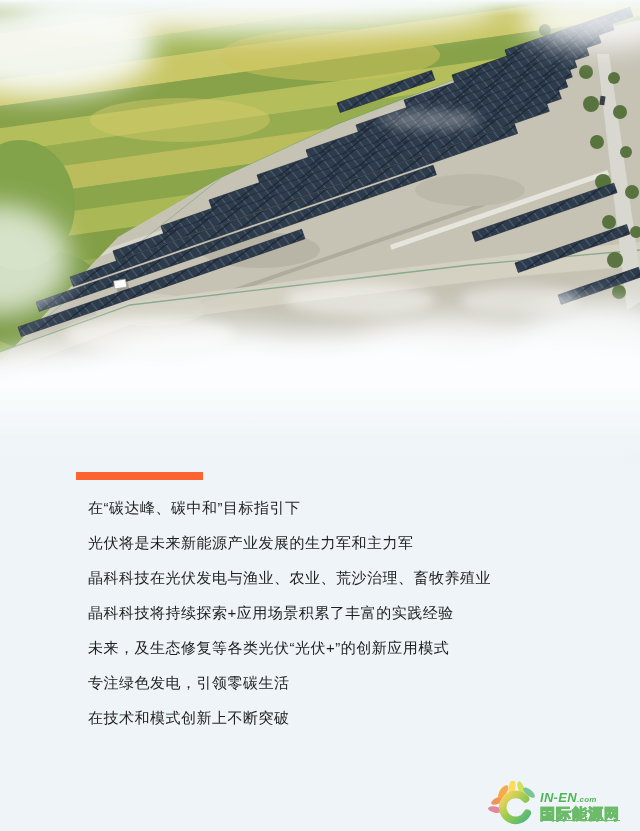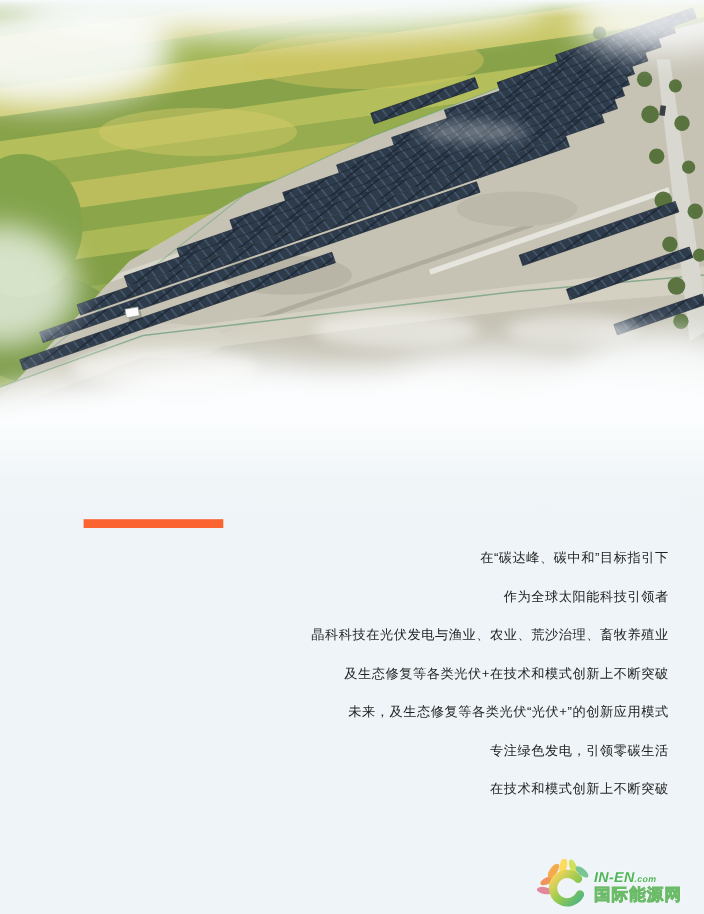--- a/index.html
+++ b/index.html
@@ -13,39 +13,39 @@
     position:absolute; left:0; top:0; width:640px; height:470px;
   }
   .divider {
     position:absolute; left:76px; top:472px; width:127px; height:8px;
     background: var(--accent, #fb6330);
   }
   .content {
     position:absolute; left:88px; top:490px; width:520px;
   }
   .content p {
-    font-size:12px; line-height:35px; letter-spacing:0.5px;
+    font-size:15px; line-height:35px; letter-spacing:0.5px;
     color: var(--text, #1f1f1f);
     white-space:nowrap;
-    text-align:right;
   }
   .watermark {
     position:absolute; left:488px; top:781px; width:152px; height:50px;
     display:flex; align-items:center; opacity:0.9;
   }
   .wm-icon { width:50px; height:50px; flex:0 0 auto; }
   .wm-text { margin-left:2px; line-height:1; text-shadow:0 0 2px #ffffff; }
   .wm-en {
     font-weight:bold; font-style:italic; font-size:13px;
     color: var(--watermark-green, #3fae49); letter-spacing:0.3px;
   }
   .wm-en .wm-com { font-size:8px;font-style:italic; }
   .wm-cn {
     font-weight:bold; font-size:15px; letter-spacing:1px; margin-top:2px;
     color:#737373;
+    text-decoration:underline;
     -webkit-text-stroke:0.8px #5db659;
   }
 </style>
 </head>
 <body>
 
 <div class="hero">
   <svg width="640" height="470" viewBox="0 0 640 470" role="img" aria-label="Aerial drone photo of a large photovoltaic solar farm: diagonal rows of dark solar panels on cleared ground, surrounded by green and yellow farmland, a country road with trees on the right, white clouds fading out the bottom edge">
     <defs>
       <filter id="blur" x="-60%" y="-60%" width="220%" height="220%">
@@ -178,23 +178,23 @@
 
     <rect y="385" width="640" height="85" fill="url(#fadeBg)"></rect>
     <rect width="640" height="16" fill="url(#topFade)"></rect>
   </svg>
 </div>
 
 <div class="divider"></div>
 
 <div class="content">
   <p>在“碳达峰、碳中和”目标指引下</p>
-  <p>作为全球太阳能科技引领者</p>
+  <p>光伏将是未来新能源产业发展的生力军和主力军</p>
   <p>晶科科技在光伏发电与渔业、农业、荒沙治理、畜牧养殖业</p>
-  <p>及生态修复等各类光伏+在技术和模式创新上不断突破</p>
+  <p>晶科科技将持续探索+应用场景积累了丰富的实践经验</p>
   <p>未来，及生态修复等各类光伏“光伏+”的创新应用模式</p>
   <p>专注绿色发电，引领零碳生活</p>
   <p>在技术和模式创新上不断突破</p>
 </div>
 
 <div class="watermark">
   <svg class="wm-icon" viewBox="0 0 56 56">
     <defs>
       <linearGradient id="lg" x1="0" y1="0" x2="1" y2="1">
         <stop offset="0%" stop-color="#ffd24d"></stop>

